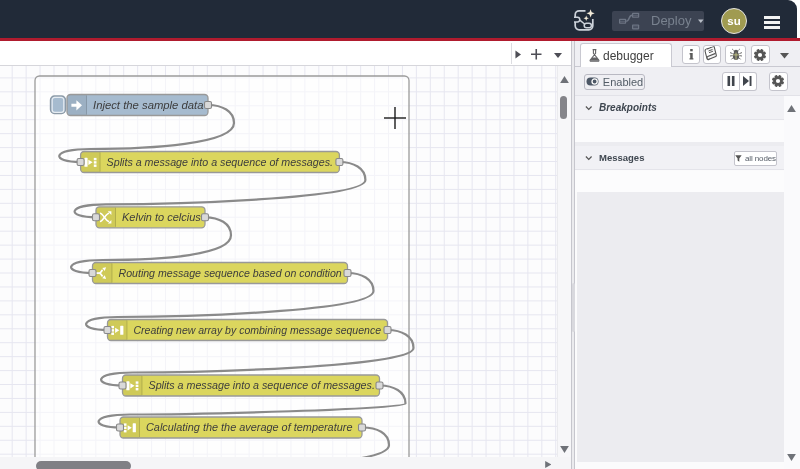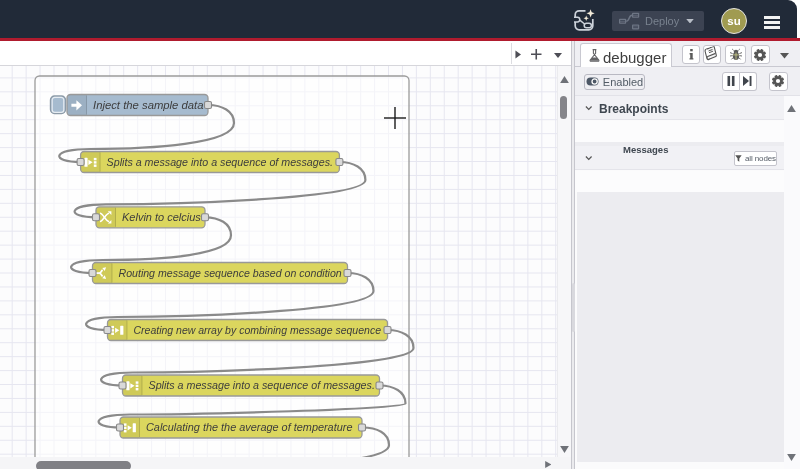--- a/index.html
+++ b/index.html
@@ -31,21 +31,21 @@
 <path d="M7.2,9.3 C10.7,9.3 9.5,3.3 13,3.3" fill="none" stroke="#6d7584" stroke-width="1.5"></path>
 <g stroke="#3c4352" stroke-width="0.9">
 <line x1="1.2" y1="8.6" x2="6" y2="8.6"></line>
           <line x1="1.2" y1="10.1" x2="6" y2="10.1"></line>
 <line x1="14.2" y1="2.6" x2="19" y2="2.6"></line>
           <line x1="14.2" y1="4.1" x2="19" y2="4.1"></line>
 <line x1="14.2" y1="14.2" x2="19" y2="14.2"></line>
           <line x1="14.2" y1="15.7" x2="19" y2="15.7"></line>
 </g>
       </svg></div>
-  <div style="color:#79828f;font-size:11px;margin-left:0;">Deploy</div>
+  <div style="color:#79828f;font-size:13px;margin-left:6px;">Deploy</div>
   <svg width="8" height="4.5" viewBox="0 0 10 6" style="margin-left:7px">
       <path d="M0,0 h10 l-5,6 z" fill="#b8bec7"></path>
     </svg>
 </div>
 <div class="abs" style="left:721px;top:7.5px;width:26px;height:26px;border-radius:50%;background:#a09b51;border:1.5px solid #e4e4e0;color:#fff;font-size:11.5px;display:flex;align-items:center;justify-content:center;font-weight:bold;">su</div>
 <div class="abs" style="left:764px;top:15.5px;">
   <div style="width:16px;height:3px;background:#f2f2f2;margin-bottom:2.4px;"></div>
   <div style="width:16px;height:3px;background:#f2f2f2;margin-bottom:2.4px;"></div>
   <div style="width:16px;height:3px;background:#f2f2f2;"></div>
 </div>
@@ -209,21 +209,21 @@
 <div class="abs" style="left:575px;top:41px;width:225px;height:428px;background:#fbfbfc;"></div>
 <div class="abs" style="left:575px;top:41px;width:225px;height:55px;background:#efeff3;"></div>
 <div class="abs" style="left:576.5px;top:192px;width:208.5px;height:270px;background:#ececf0;"></div>
 <div class="abs" style="left:575px;top:142px;width:209px;height:4px;background:#ececf0;"></div>
 <div class="abs" style="left:575px;top:41px;width:225px;height:26px;border-bottom:1px solid #c9c9d1;"></div>
 <div class="abs" style="left:579.6px;top:43px;width:92px;height:25px;background:#fff;border:1px solid #c9c9d1;border-bottom:none;border-radius:3px 3px 0 0;"></div>
 <svg class="abs" style="left:589px;top:48.5px" width="11" height="13" viewBox="0 0 11 13">
 <path d="M3.6,0.6 h3.8 M4.4,0.8 v3.6 L9.8,11 a0.85,0.85 0 0 1 -0.75,1.3 H1.95 a0.85,0.85 0 0 1 -0.75,-1.3 L6.6,4.4 v-3.6" fill="none" stroke="#636366" stroke-width="1.1"></path>
 <path d="M3.1,8.6 h4.8 l1.5,2.5 a0.35,0.35 0 0 1 -0.3,0.55 H1.9 a0.35,0.35 0 0 1 -0.3,-0.55 z" fill="#636366"></path>
 </svg>
-<div class="abs" style="left:603px;top:49px;font-size:15px;color:#3f3f3f;">debugger</div>
+<div class="abs" style="left:603px;top:49px;font-size:12px;color:#3f3f3f;">debugger</div>
 <div class="btn" style="left:682px;top:45px;width:18px;height:19px;">
     <svg width="5" height="11" viewBox="0 0 5 11">
       <rect x="1.2" y="0" width="2.5" height="2.3" fill="#5a5a5a"></rect>
       <path d="M0.6,4 h3.1 v5.2 h0.7 v1.4 h-3.9 v-1.4 h0.7 v-3.8 h-0.6 z" fill="#5a5a5a"></path>
     </svg>
   </div>
 <div class="btn" style="left:702.5px;top:45px;width:18px;height:19px;">
     <div style="transform:rotate(-14deg)"><svg width="13" height="13" viewBox="0 0 13 13">
 <path d="M2.5,1.2 L10.2,0.2 a0.8,0.8 0 0 1 0.9,0.8 V9.6 a0.9,0.9 0 0 1 -0.8,0.9 L3,11.6" fill="#f4f4f4" stroke="#555" stroke-width="1.1"></path>
 <path d="M2.5,1.2 a1.5,1.5 0 0 0 -1.3,1.5 V10.5 a1.4,1.4 0 0 0 1.7,1.3 L3,11.6 a1.6,1.6 0 0 1 -0.5,-3.1 L10.8,7.4" fill="#fff" stroke="#555" stroke-width="1.1"></path>
@@ -291,27 +291,27 @@
       <rect x="5.55" y="0.8999999999999998" width="2.9" height="2.4" rx="0.7" transform="rotate(292 7 7)" fill="#555"></rect>
       <rect x="5.55" y="0.8999999999999998" width="2.9" height="2.4" rx="0.7" transform="rotate(337 7 7)" fill="#555"></rect>
       <circle cx="7" cy="7" r="2.1" fill="#fff"></circle>
     </svg>
   </div>
 
 <div class="abs" style="left:575px;top:96px;width:209px;height:24px;background:#f1f1f5;border-bottom:1px solid #e4e4ea;"></div>
 <svg class="abs" style="left:584.5px;top:106px" width="7.5" height="4.5" viewBox="0 0 9 6">
     <path d="M0.7,0.7 L4.5,4.5 L8.3,0.7" fill="none" stroke="#555" stroke-width="1.6"></path>
   </svg>
-<div class="abs" style="left:599px;top:102px;font-size:12px;font-weight:bold;color:#3f4750;">Breakpoints</div>
+<div class="abs" style="left:599px;top:102px;font-size:10px;font-weight:bold;color:#3f4750;font-style:italic;">Breakpoints</div>
 <div class="abs" style="left:575px;top:121px;width:209px;height:21px;background:#fcfcfd;"></div>
 <div class="abs" style="left:575px;top:146px;width:209px;height:24px;background:#f1f1f5;border-bottom:1px solid #e4e4ea;"></div>
 <svg class="abs" style="left:584.5px;top:156px" width="7.5" height="4.5" viewBox="0 0 9 6">
     <path d="M0.7,0.7 L4.5,4.5 L8.3,0.7" fill="none" stroke="#555" stroke-width="1.6"></path>
   </svg>
-<div class="abs" style="left:599px;top:144px;font-size:9.5px;font-weight:bold;color:#3f4750;margin-left:24px;">Messages</div>
+<div class="abs" style="left:599px;top:152px;font-size:9.5px;font-weight:bold;color:#3f4750;">Messages</div>
 <div class="btn" style="left:734px;top:151px;width:43px;height:14.5px;font-size:8px;letter-spacing:-0.1px;color:#555c66;border-radius:2px;white-space:nowrap;"><svg width="9" height="9" viewBox="0 0 9 9" style="margin-right:3px">
       <path d="M0.3,0.3 h8.4 L5.6,4.4 v4.2 l-2.2,-1.4 v-2.8 z" fill="#555"></path>
     </svg>all nodes</div>
 <div class="abs" style="left:575px;top:171px;width:209px;height:21px;background:#fcfcfd;"></div>
 <div class="abs" style="left:784px;top:96px;width:16px;height:373px;background:#fafafc;"></div>
 <svg class="abs" style="left:787px;top:105px" width="9" height="7" viewBox="0 0 10 8">
     <path d="M5,0 L10,8 H0 z" fill="#6f7278"></path>
   </svg>
 <svg class="abs" style="left:787px;top:454px" width="9" height="7" viewBox="0 0 10 8">
     <path d="M0,0 H10 L5,8 z" fill="#6f7278"></path>

